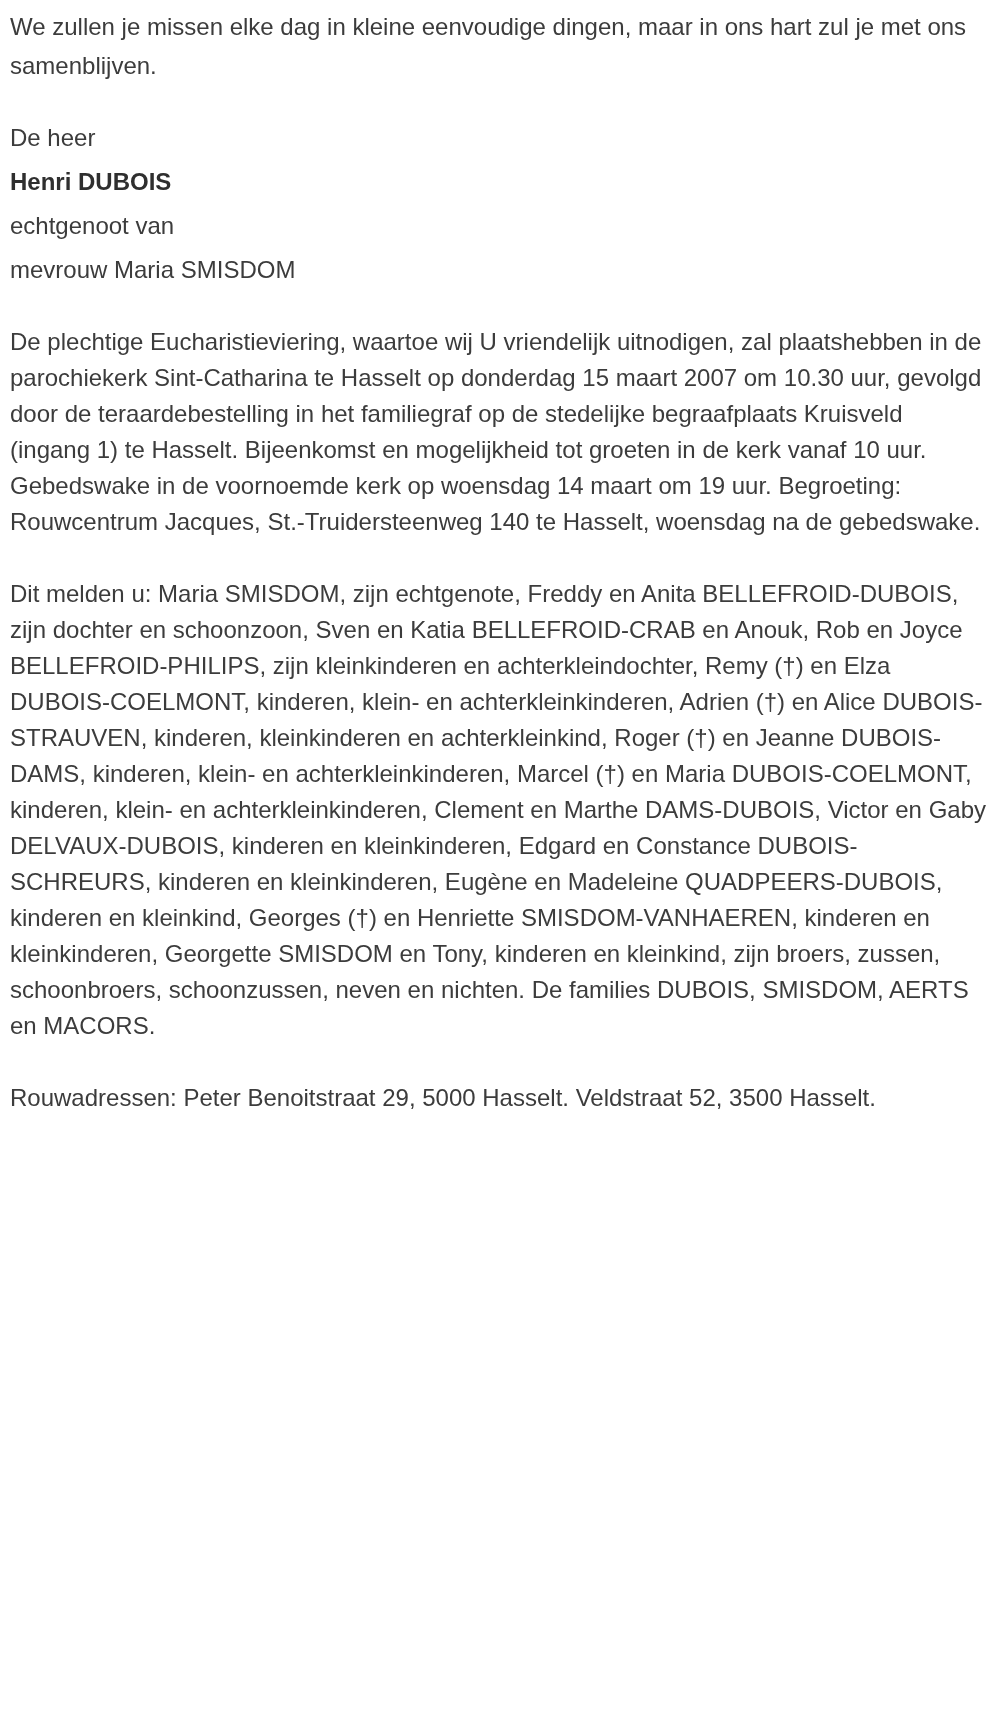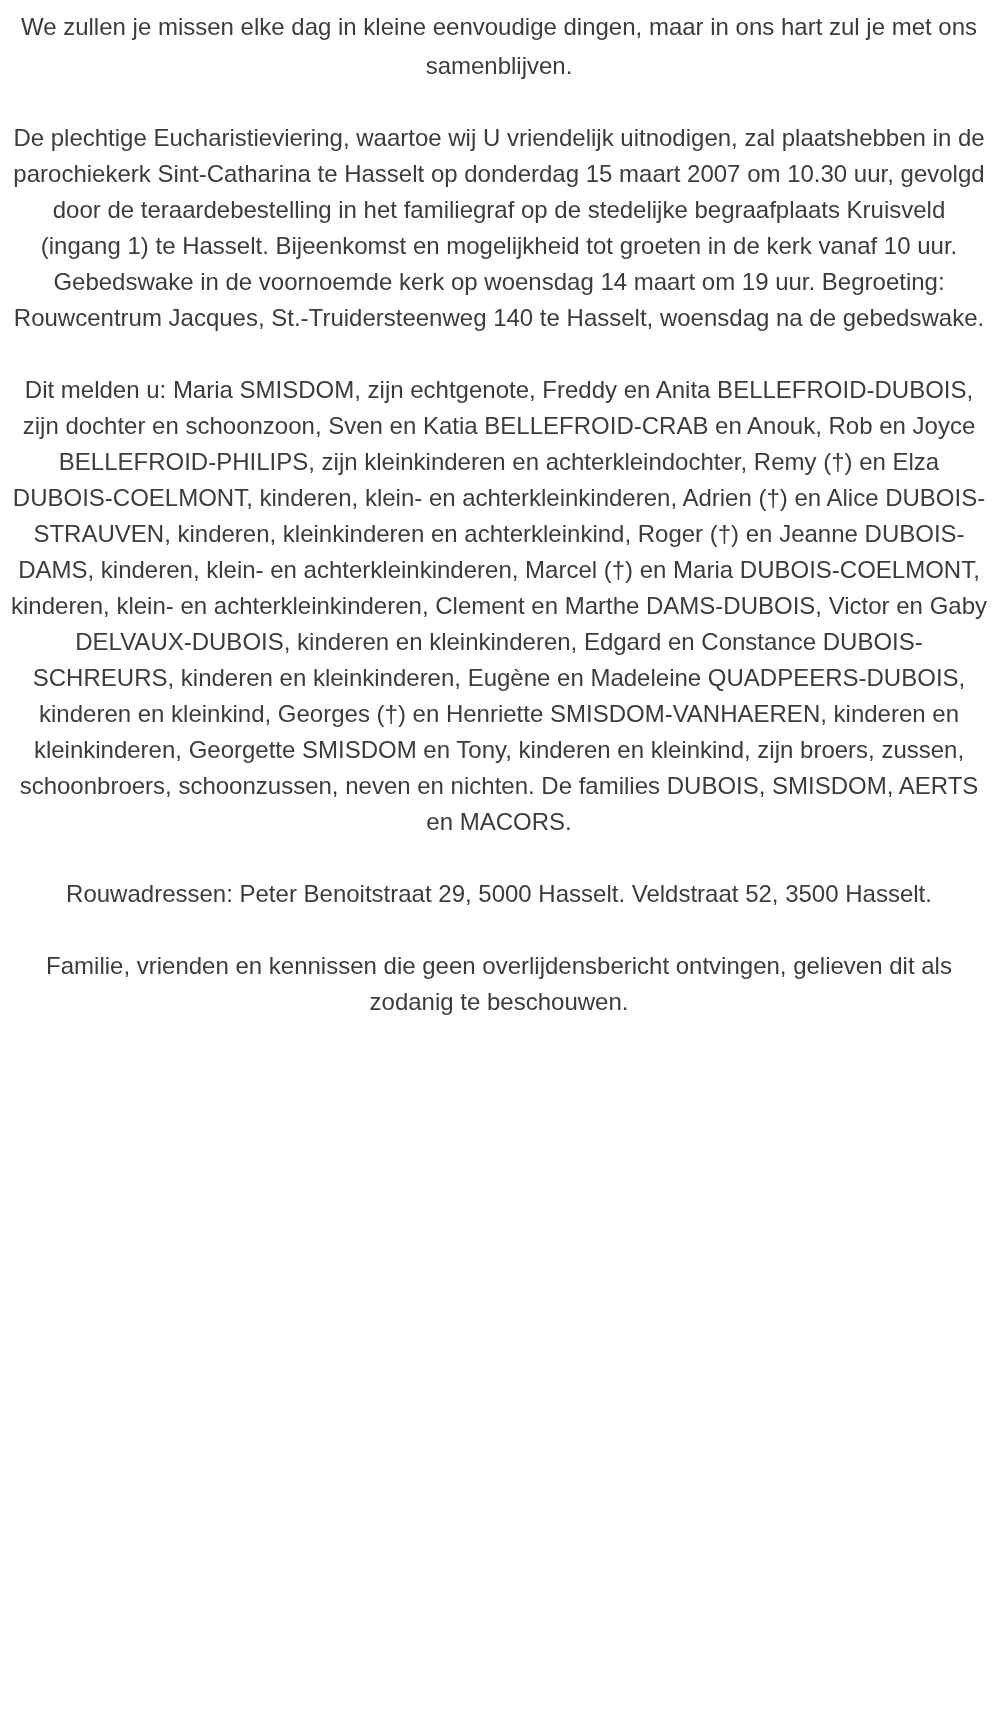--- a/index.html
+++ b/index.html
@@ -10,21 +10,20 @@
   body {
     width: 1000px;
     box-sizing: border-box;
     font-family: "Liberation Sans", "DejaVu Sans", sans-serif;
     color: #3c3c3c;
     font-size: 24px;
     line-height: 1.5;
   }
   .document {
     padding: 8px 12px 20px 10px;
-    text-align: center;
   }
   .para {
     margin: 0 0 36px 0;
   }
   .para:last-child {
     margin-bottom: 0;
   }
   .name-block {
     margin: 0 0 36px 0;
   }
@@ -40,23 +39,28 @@
     line-height: 1.62;
   }
 </style>
 </head>
 <body>
 
 <div class="document">
 
   <p class="para quote">We zullen je missen elke dag in kleine eenvoudige dingen, maar in ons hart zul je met ons samenblijven.</p>
 
+  <div class="name-block">
+    <div class="name-line">De heer</div>
+    <div class="name-line bold">Henri DUBOIS</div>
+    <div class="name-line">echtgenoot van</div>
+    <div class="name-line">mevrouw Maria SMISDOM</div>
+  </div>
 
 
   <p class="para">De plechtige Eucharistieviering, waartoe wij U vriendelijk uitnodigen, zal plaatshebben in de parochiekerk Sint-Catharina te Hasselt op donderdag 15 maart 2007 om 10.30 uur, gevolgd door de teraardebestelling in het familiegraf op de stedelijke begraafplaats Kruisveld (ingang 1) te Hasselt. Bijeenkomst en mogelijkheid tot groeten in de kerk vanaf 10 uur. Gebedswake in de voornoemde kerk op woensdag 14 maart om 19 uur. Begroeting: Rouwcentrum Jacques, St.-Truidersteenweg 140 te Hasselt, woensdag na de gebedswake.</p>
 
   <p class="para">Dit melden u: Maria SMISDOM, zijn echtgenote, Freddy en Anita BELLEFROID-DUBOIS, zijn dochter en schoonzoon, Sven en Katia BELLEFROID-CRAB en Anouk, Rob en Joyce BELLEFROID-PHILIPS, zijn kleinkinderen en achterkleindochter, Remy (†) en Elza DUBOIS-COELMONT, kinderen, klein- en achterkleinkinderen, Adrien (†) en Alice DUBOIS-STRAUVEN, kinderen, kleinkinderen en achterkleinkind, Roger (†) en Jeanne DUBOIS-DAMS, kinderen, klein- en achterkleinkinderen, Marcel (†) en Maria DUBOIS-COELMONT, kinderen, klein- en achterkleinkinderen, Clement en Marthe DAMS-DUBOIS, Victor en Gaby DELVAUX-DUBOIS, kinderen en kleinkinderen, Edgard en Constance DUBOIS-SCHREURS, kinderen en kleinkinderen, Eugène en Madeleine QUADPEERS-DUBOIS, kinderen en kleinkind, Georges (†) en Henriette SMISDOM-VANHAEREN, kinderen en kleinkinderen, Georgette SMISDOM en Tony, kinderen en kleinkind, zijn broers, zussen, schoonbroers, schoonzussen, neven en nichten. De families DUBOIS, SMISDOM, AERTS en MACORS.</p>
 
   <p class="para">Rouwadressen: Peter Benoitstraat 29, 5000 Hasselt. Veldstraat 52, 3500 Hasselt.</p>
 
-  <p class="para">Familie, vrienden en kennissen die geen overlijdensbericht ontvingen, gelieven dit als zodanig te beschouwen.</p>
 
 </div>
 
 </body></html>

